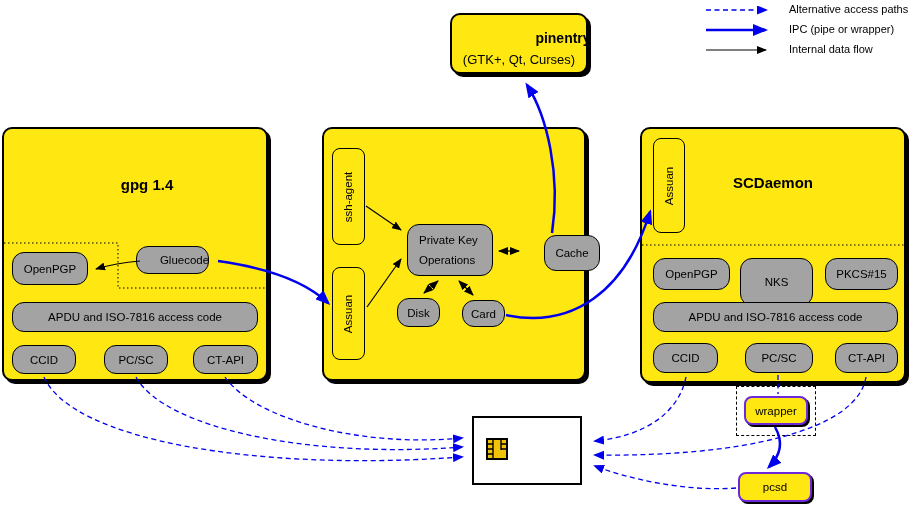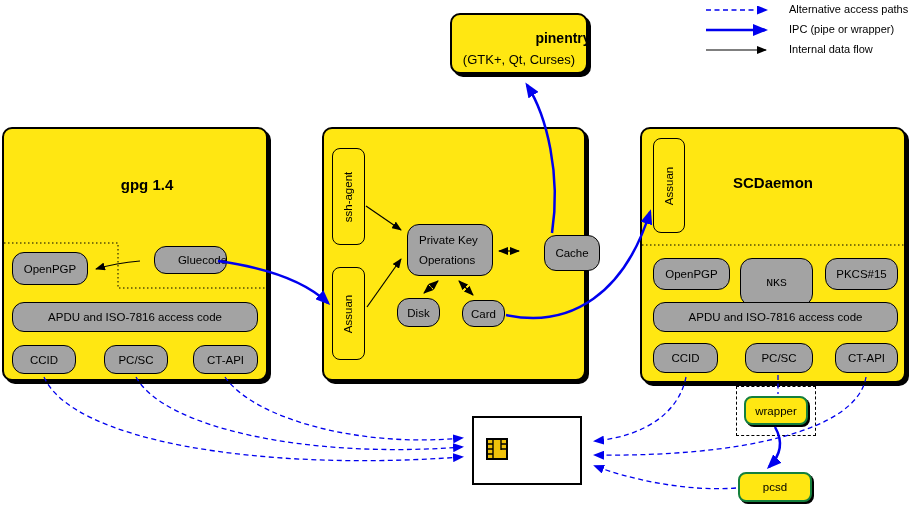--- a/index.html
+++ b/index.html
@@ -2,21 +2,21 @@
 <html><head>
 <meta charset="utf-8">
 <style>
   html,body{margin:0;padding:0;background:#fff;}
   #canvas{position:relative;width:914px;height:508px;background:#fff;overflow:hidden;
           font-family:"Liberation Sans",sans-serif;color:#000;}
   .abs{position:absolute;box-sizing:border-box;}
   .bigbox{background:#ffe712;border:2px solid #000;border-radius:10px;box-shadow:3px 3px 0 #000;}
   .ibox{background:#a3a3a3;border:1px solid #000000;border-radius:12px;display:flex;
         align-items:center;justify-content:center;font-size:11.5px;white-space:nowrap;}
-  .smallbig{background:#ffe712;border:2px solid #15803d;border-radius:8px;box-shadow:2px 2px 0 #000;
+  .smallbig{background:#ffe712;border:2px solid #6d28d9;border-radius:8px;box-shadow:2px 2px 0 #000;
         display:flex;align-items:center;justify-content:center;font-size:11.5px;}
   .title{font-weight:bold;font-size:15px;text-align:center;}
   .vbox{background:#ffe712;border:1px solid #000;border-radius:8px;display:flex;
         align-items:center;justify-content:center;}
   .vbox span{transform:rotate(-90deg);white-space:nowrap;font-size:11.5px;}
   .legend-label{font-size:11px;white-space:nowrap;}
   .dashedrect{border:1px dashed #000;background:transparent;}
   #overlay{position:absolute;left:0;top:0;z-index:10;pointer-events:none;}
   .pko-line{font-size:11.5px;padding-left:11px;}
 </style>
@@ -33,21 +33,21 @@
   <div class="abs title" style="left:2px;top:176px;width:266px;padding-left:24px;">gpg 1.4</div>
 
   <div class="abs bigbox" style="left:322px;top:127px;width:264px;height:254px;"></div>
 
   <div class="abs bigbox" style="left:640px;top:127px;width:266px;height:256px;"></div>
   <div class="abs title" style="left:640px;top:174px;width:266px;">SCDaemon</div>
 
   <div class="abs ibox" style="left:12px;top:252px;width:76px;height:33px;">
       <span>OpenPGP</span>
     </div>
-  <div class="abs ibox" style="left:154px;top:246px;width:73px;height:28px;padding-left:24px;">
+  <div class="abs ibox" style="left:136px;top:246px;width:73px;height:28px;padding-left:24px;">
       <span>Gluecode</span>
     </div>
   <div class="abs ibox" style="left:12px;top:302px;width:246px;height:30px;">
       <span>APDU and ISO-7816 access code</span>
     </div>
   <div class="abs ibox" style="left:12px;top:345px;width:64px;height:29px;">
       <span>CCID</span>
     </div>
   <div class="abs ibox" style="left:104px;top:345px;width:64px;height:29px;">
       <span>PC/SC</span>
@@ -75,21 +75,21 @@
   <div class="abs ibox" style="left:462px;top:300px;width:43px;height:27px;">
       <span>Card</span>
     </div>
 
   <div class="abs vbox" style="left:653px;top:138px;width:32px;height:95px;">
       <span>Assuan</span>
     </div>
   <div class="abs ibox" style="left:653px;top:258px;width:77px;height:32px;">
       <span>OpenPGP</span>
     </div>
-  <div class="abs ibox" style="left:740px;top:258px;width:73px;height:48px;font-family:Liberation Mono, monospace;">
+  <div class="abs ibox" style="left:740px;top:258px;width:73px;height:48px;">
       <span>NKS</span>
     </div>
   <div class="abs ibox" style="left:825px;top:258px;width:73px;height:32px;">
       <span>PKCS#15</span>
     </div>
   <div class="abs ibox" style="left:653px;top:302px;width:245px;height:30px;">
       <span>APDU and ISO-7816 access code</span>
     </div>
   <div class="abs ibox" style="left:653px;top:343px;width:65px;height:30px;">
       <span>CCID</span>

